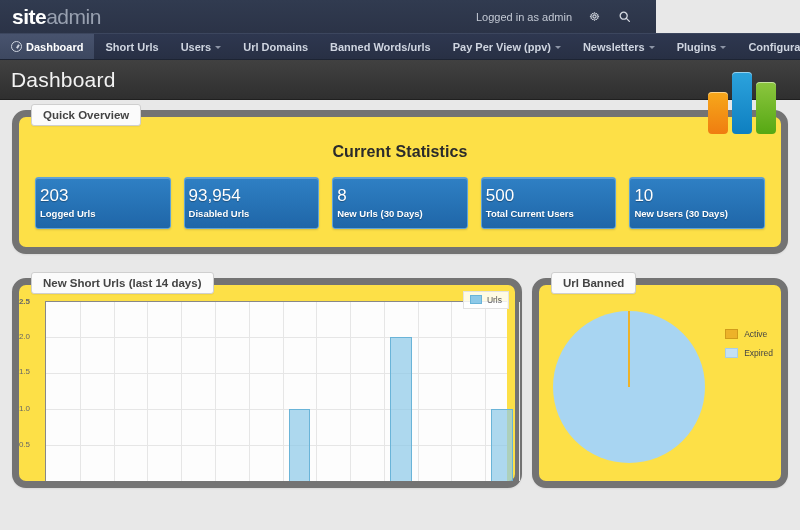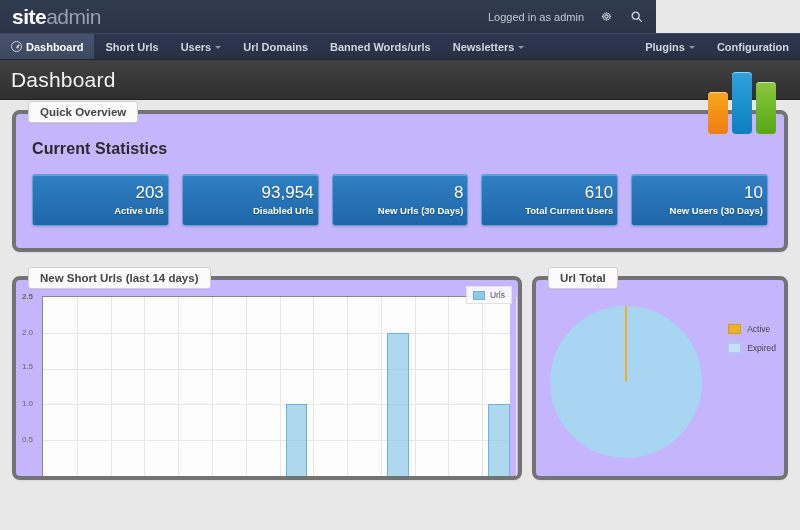--- a/index.html
+++ b/index.html
@@ -19,21 +19,21 @@
     position:relative;
   }
   .brand{
     font-size:21px; font-weight:bold; letter-spacing:-0.5px;
     padding-left:12px; line-height:1;
   }
   .brand .b1{ color:#ffffff; }
   .brand .b2{ color:#98a0b0; font-weight:normal; }
   .topright{
     margin-left:auto; display:flex; align-items:center; gap:14px;
-    padding-right:12px; color:#c3c9d4; font-size:11px;
+    padding-right:24px; color:#c3c9d4; font-size:11px;
   }
   .ticon{
     width:16px;height:16px;display:flex;align-items:center;justify-content:center;
     color:#d6dae2;
   }
 
   
   .navbar{
     height:27px; width:800px;
     background:linear-gradient(#2e3750,#283044);
@@ -76,52 +76,52 @@
   }
   .pagetitle h1{
     color:#f2f2f2; font-size:21px; font-weight:normal;
     padding-left:11px; letter-spacing:0.2px;
   }
 
   
   .content{ padding:10px 12px 0 12px; position:relative; }
 
   .panel{
-    background:#c4b5fd;
-    border:4px solid #737373;
-    border-radius:8px;
+    background:#fde047;
+    border:7px solid #737373;
+    border-radius:14px;
     box-shadow:0 1px 2px rgba(0,0,0,.07);
     position:relative;
   }
   .panel-tab{
     position:absolute; top:-13px; left:12px;
     background:#fbfbfb;
     border:1px solid #cfcfcf;
     border-radius:3px;
     padding:4px 11px;
     font-size:11.5px; font-weight:bold; color:#444;
     box-shadow:0 1px 1px rgba(0,0,0,.05);
     white-space:nowrap;
   }
 
   
   .overview{ padding:26px 16px 18px 16px; min-height:142px; }
   .overview h2{
     font-size:16px; font-weight:bold; color:#2b2b2b;
-    margin-bottom:16px; letter-spacing:0.1px;
+    margin-bottom:16px; letter-spacing:0.1px;text-align:center;
   }
   .statrow{ display:flex; gap:13px; }
   .statbox{
     flex:1;
     background:linear-gradient(#2f80c4,#1f66a8);
     border:1px solid #5ea3d8;
     border-radius:3px;
     box-shadow:inset 0 1px 0 rgba(255,255,255,.25), 0 1px 2px rgba(0,0,0,.15);
     color:#ffffff;
-    text-align:right;
+    text-align:left;
     padding:8px 4px 9px 4px;
     cursor:pointer;
   }
   .statnum{ font-size:17px; font-weight:normal; line-height:1.15; text-shadow:0 1px 1px rgba(0,0,0,.3); }
   .statlbl{ font-size:9.5px; font-weight:bold; margin-top:2px; text-shadow:0 1px 1px rgba(0,0,0,.3); }
 
   
   .chartlogo{
     position:absolute; right:24px; top:-28px;
     display:flex; align-items:flex-end; gap:4px; height:62px;
@@ -222,20 +222,24 @@
     <span>Users</span>
     <span class="caret"></span>
   </div>
   <div class="navitem">
     <span>Url Domains</span>
   </div>
   <div class="navitem">
     <span>Banned Words/urls</span>
   </div>
   <div class="navitem">
+    <span>Pay Per View (ppv)</span>
+    <span class="caret"></span>
+  </div>
+  <div class="navitem">
     <span>Newsletters</span>
     <span class="caret"></span>
   </div>
 
   <div class="navright">
     <div class="navitem">
       <span>Plugins</span>
       <span class="caret"></span>
     </div>
     <div class="navitem">
@@ -257,32 +261,32 @@
     <i class="cl-blue"></i>
     <i class="cl-green"></i>
   </div>
 
   <div class="panel overview">
     <div class="panel-tab">Quick Overview</div>
     <h2>Current Statistics</h2>
     <div class="statrow">
       <div class="statbox">
         <div class="statnum">203</div>
-        <div class="statlbl">Active Urls</div>
+        <div class="statlbl">Logged Urls</div>
       </div>
       <div class="statbox">
         <div class="statnum">93,954</div>
         <div class="statlbl">Disabled Urls</div>
       </div>
       <div class="statbox">
         <div class="statnum">8</div>
         <div class="statlbl">New Urls (30 Days)</div>
       </div>
       <div class="statbox">
-        <div class="statnum">610</div>
+        <div class="statnum">500</div>
         <div class="statlbl">Total Current Users</div>
       </div>
       <div class="statbox">
         <div class="statnum">10</div>
         <div class="statlbl">New Users (30 Days)</div>
       </div>
     </div>
   </div>
 
   <div class="bottomrow">
@@ -320,21 +324,21 @@
         </div>
       <div class="axis-label" style="top: 159.2px; right: 485px;">0.5</div>
           <div class="axis-label" style="top: 123.4px; right: 485px;">1.0</div>
           <div class="axis-label" style="top: 86px; right: 485px;">1.5</div>
           <div class="axis-label" style="top: 51.8px; right: 485px;">2.0</div>
           <div class="axis-label" style="top: 16px; right: 485px; font-weight: bold;">2.5</div>
         </div>
     </div>
 
     <div class="panel panel-right">
-      <div class="panel-tab">Url Total</div>
+      <div class="panel-tab">Url Banned</div>
       <div class="piebody">
         <div class="pie" style="background: rgb(168, 213, 242);">
           <div class="pie-slice" style="background: rgb(237, 178, 41); width: 1.6px; left: calc(50% - 0.8px);"></div>
         </div>
         <div class="pielegend">
           <div class="pli">
             <span class="sw sw-active"></span>
             <span>Active</span>
           </div>
           <div class="pli">

